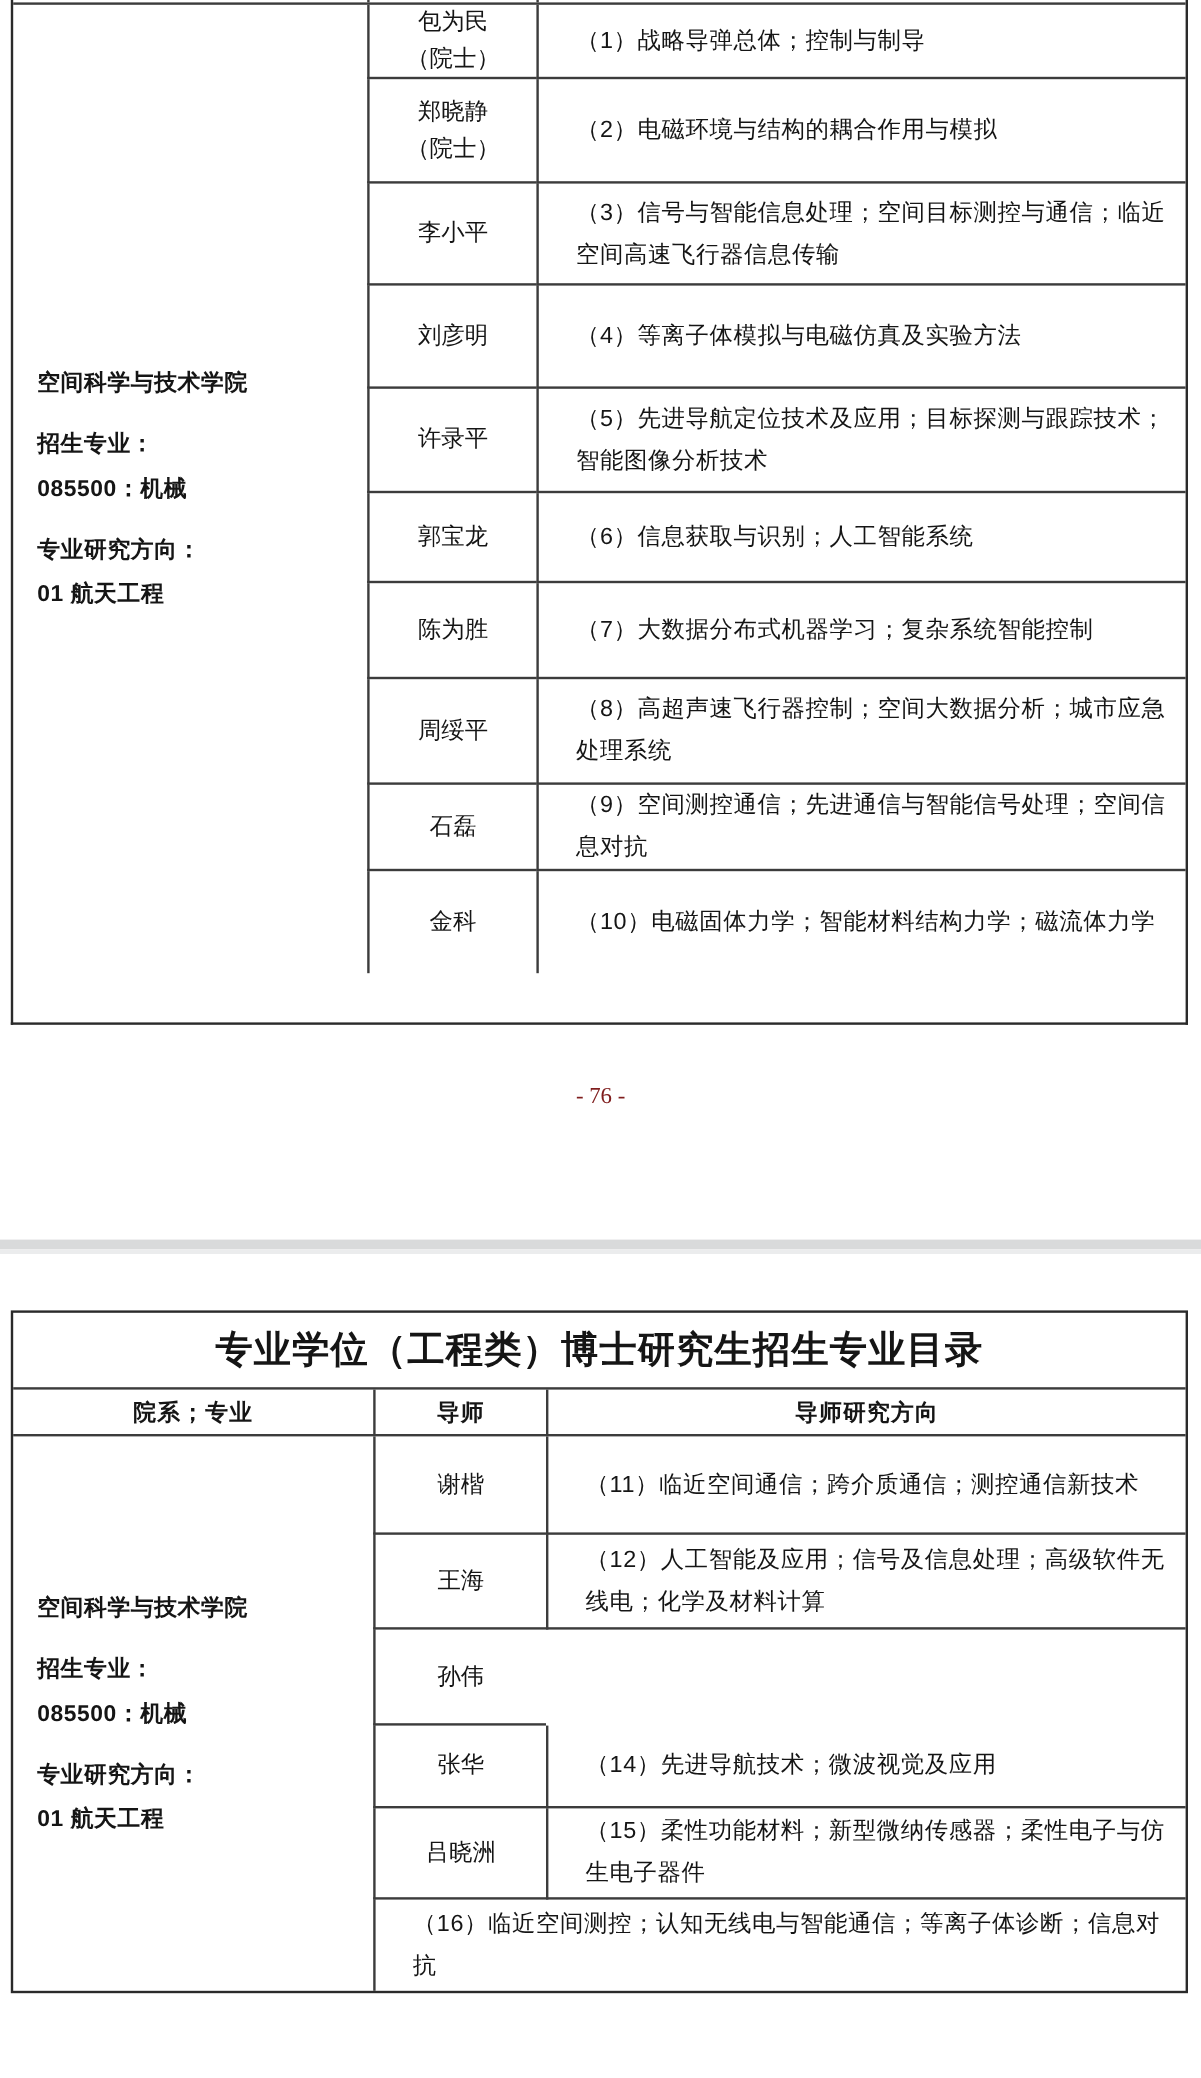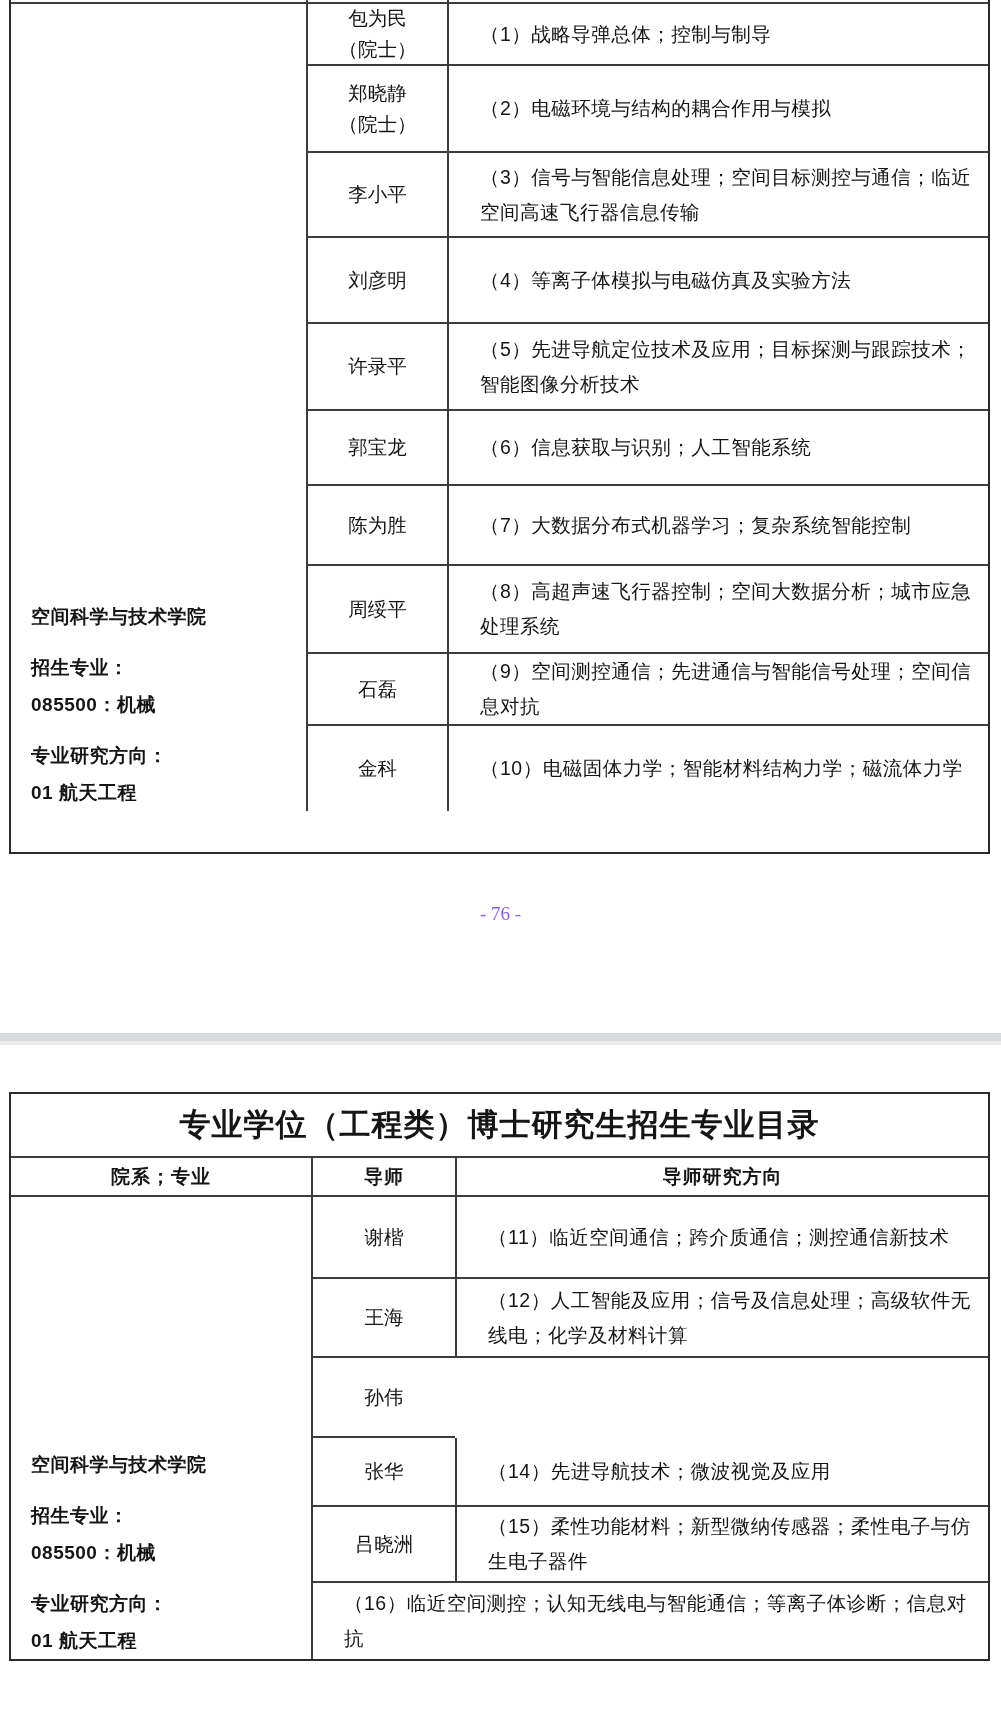--- a/index.html
+++ b/index.html
@@ -13,36 +13,36 @@
   
   #table1 { left:9px; top:0; width:981px; height:854px;
             border-left:2px solid #2a2a2a; border-right:2px solid #2a2a2a;
             border-bottom:2px solid #2a2a2a; }
   #table1 .sliver { display:flex; height:4px; border-bottom:2px solid #3c3c3c; }
   #table1 .sliver .s1 { width:295px; }
   #table1 .sliver .s2 { width:141px; border-left:2px solid #3c3c3c; }
   #table1 .sliver .s3 { flex:1; border-left:2px solid #3c3c3c; }
   .tbody { display:flex; }
   .college-cell { width:295px; display:flex; flex-direction:column;
-                  justify-content:flex-end; padding:0 10px 0 20px; }
+                  justify-content:center; padding:0 10px 0 20px; }
   .college-line { font-weight:bold; font-size:19px; line-height:37px; min-height:14px;
                   letter-spacing:0.5px; white-space:nowrap; }
   .rows { flex:1; display:flex; flex-direction:column; }
   .trow { display:flex; }
   .trow .name { width:141px; border-left:2px solid #3c3c3c; display:flex;
                 flex-direction:column; justify-content:center; align-items:center;
                 font-size:19.5px; line-height:31px; }
   .trow .dir { flex:1; border-left:2px solid #3c3c3c; display:flex; align-items:center;
                font-size:19.5px; line-height:35px; padding:4px 14px 4px 31px;
                letter-spacing:0.5px; }
   .trow.bordered .name, .trow.bordered .dir { border-bottom:2px solid #3c3c3c; }
 
   
   #pageno { position:absolute; top:903px; left:0; width:100%; text-align:center;
-            font-family:"Liberation Serif", serif; font-size:19px; color:#8b5cf6; }
+            font-family:"Liberation Serif", serif; font-size:19px; color:#7f1d1d; }
   #divider-a { position:absolute; left:0; top:1033px; width:1001px; height:8px; background:#d9dadb; }
   #divider-b { position:absolute; left:0; top:1041px; width:1001px; height:4px; background:#ebeced; }
 
   
   #table2 { left:9px; top:1092px; width:981px; border:2px solid #2a2a2a; }
   #t2-title { height:64px; border-bottom:2px solid #3c3c3c; display:flex;
               align-items:center; justify-content:center; font-size:31px;
               font-weight:bold; letter-spacing:1px; }
   #t2-head { display:flex; height:39px; border-bottom:2px solid #3c3c3c; }
   #t2-head > div { display:flex; align-items:center; justify-content:center;

